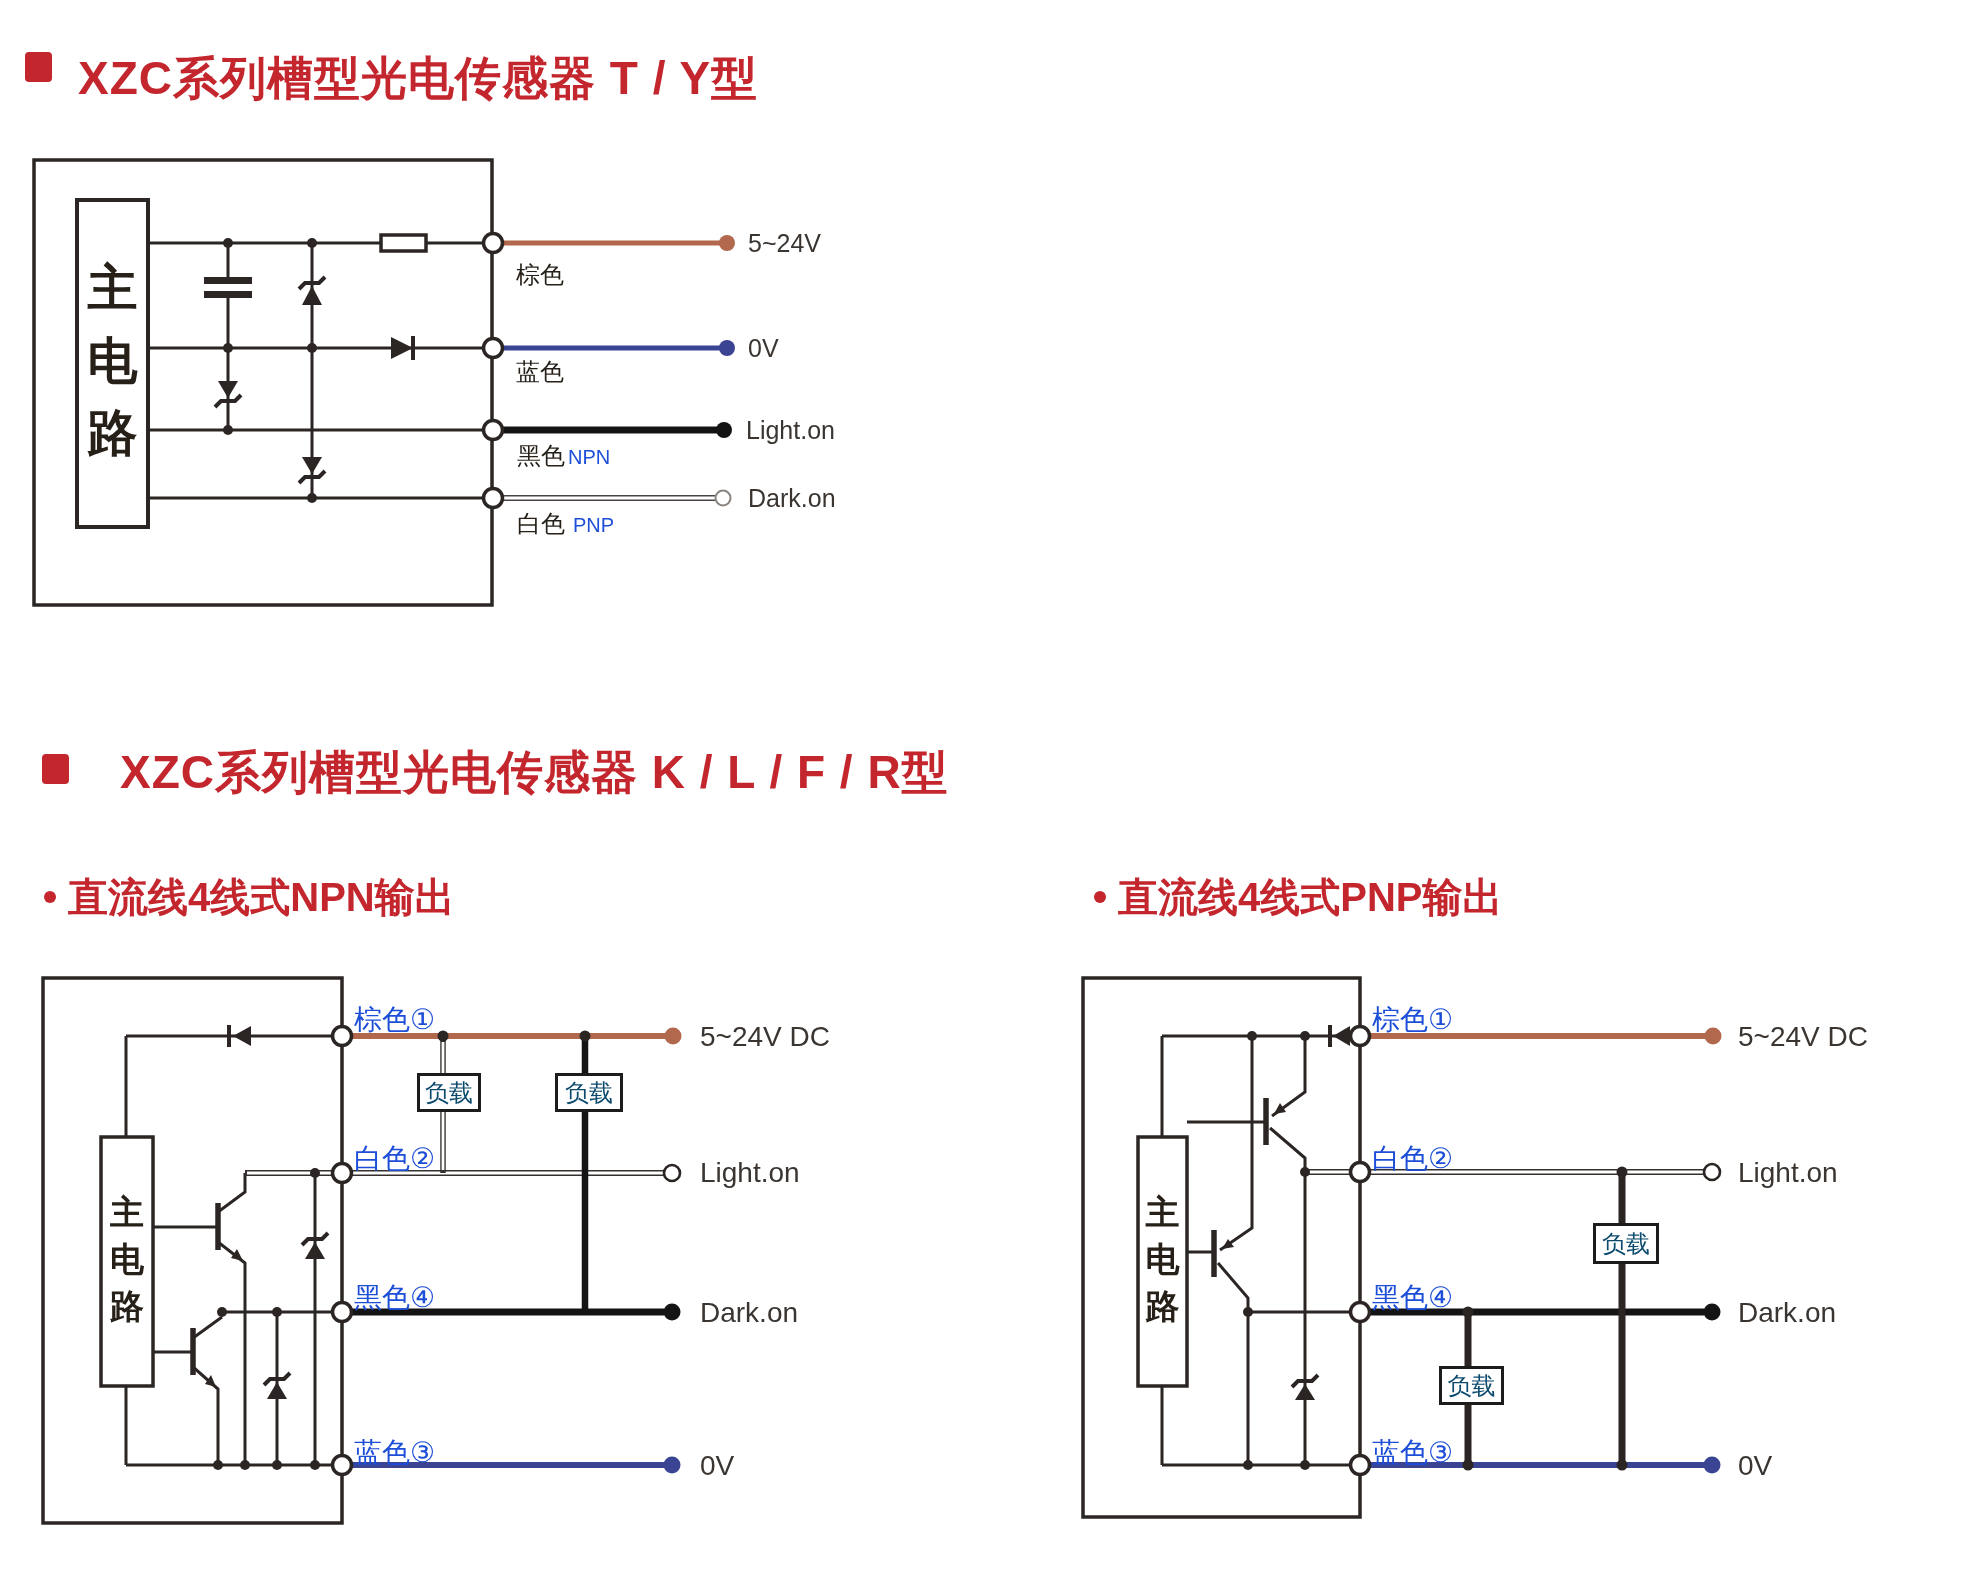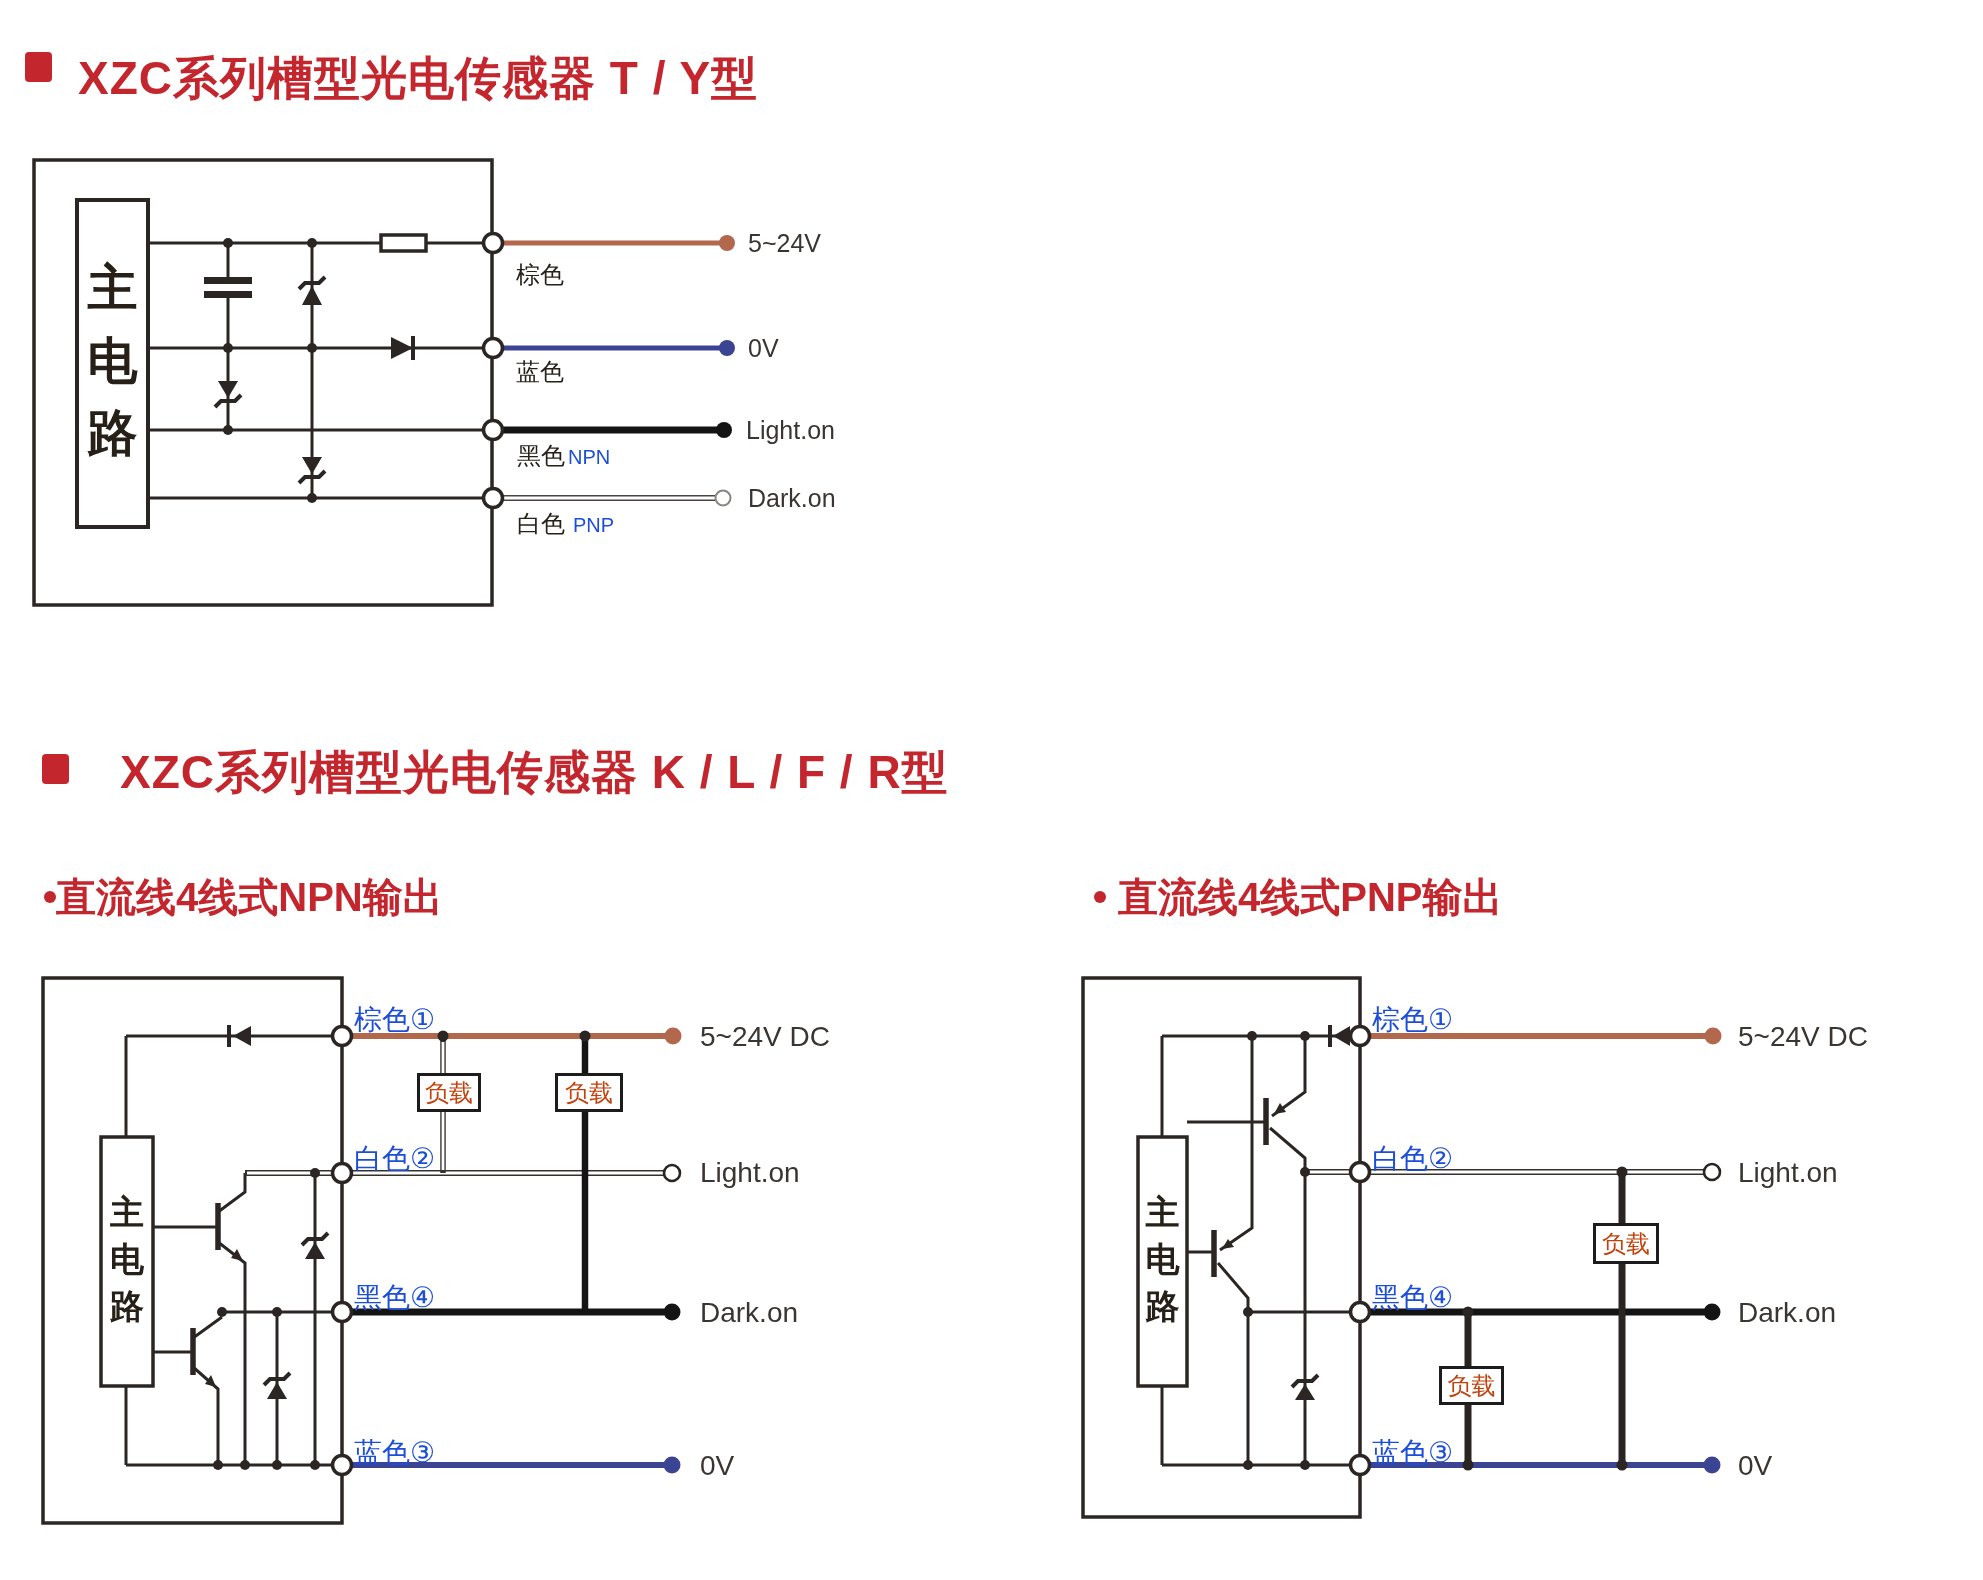--- a/index.html
+++ b/index.html
@@ -12,21 +12,21 @@
   .bullet-dot{background:#c4262e;border-radius:50%;width:12px;height:12px;}
   .mc-box{color:#262019;font-weight:bold;text-align:center;word-break:break-all;line-height:1.45;}
   .mc-ty{font-size:50px;padding-top:52px;}
   .mc-sm{font-size:34px;line-height:1.38;padding-top:52px;}
   .wlabel{color:#262019;font-size:24px;white-space:nowrap;}
   .wlabel2{color:#1d4ed8;font-size:28px;white-space:nowrap;}
   .tlabel{color:#3a3531;font-size:25px;white-space:nowrap;}
   .tlabel2{color:#3a3531;font-size:28px;white-space:nowrap;}
   .sub-type{font-size:20px;margin-left:3px;color:#1d4ed8;}
   .gap{margin-left:8px;}
-  .load-box{border:3px solid #1c1c1c;background:#ffffff;color:#c2410c;font-size:24px;
+  .load-box{border:3px solid #1c1c1c;background:#ffffff;color:#0c4a6e;font-size:24px;
             display:flex;align-items:center;justify-content:center;white-space:nowrap;}
   svg .ln{stroke:#2b2623;fill:none;}
   svg .fil{fill:#2b2623;stroke:none;}
   svg .whitecore{stroke:#ffffff;fill:none;}
   svg .ring{fill:#ffffff;stroke:#2b2623;}
   svg .dot{fill:#2b2623;stroke:none;}
 </style>
 </head>
 <body>
 
@@ -200,21 +200,21 @@
     </g>
   </svg>
 
   <div class="abs bullet-sq" style="left:25px;top:52px;"></div>
   <div class="abs sec-title" style="left:78px;top:40px;margin-top:8px;">XZC系列槽型光电传感器 T / Y型</div>
 
   <div class="abs bullet-sq" style="left:42px;top:754px;"></div>
   <div class="abs sec-title" style="left:120px;top:742px;">XZC系列槽型光电传感器 K / L / F / R型</div>
 
   <div class="abs bullet-dot" style="left:44px;top:891px;"></div>
-  <div class="abs sub-title" style="left:56px;top:870px;">直流线4线式NPN输出</div>
+  <div class="abs sub-title" style="left:68px;top:870px;">直流线4线式NPN输出</div>
 
   <div class="abs bullet-dot" style="left:1094px;top:891px;"></div>
   <div class="abs sub-title" style="left:1118px;top:870px;">直流线4线式PNP输出</div>
 
   <div class="abs mc-box mc-ty" style="left:77px;top:200px;width:71px;height:327px;">主电路</div>
 
   <div class="abs wlabel" style="left:516px;top:259px;text-align:center;">棕色</div>
   <div class="abs wlabel" style="left:516px;top:356px;">蓝色</div>
   <div class="abs" style="left:517px;top:440px;display:flex;align-items:baseline;">
     <span class="wlabel">黑色</span>

